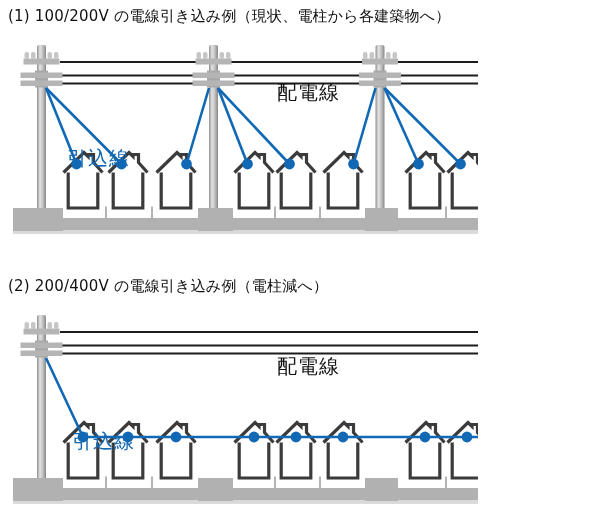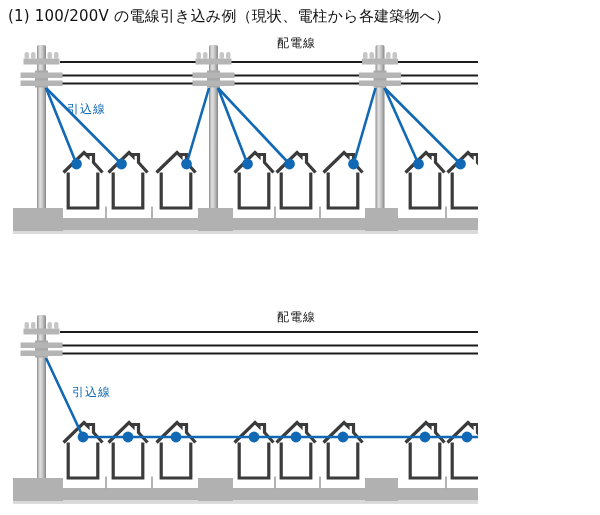--- a/index.html
+++ b/index.html
@@ -1,22 +1,22 @@
 <!DOCTYPE html>
 <html><head>
 <meta charset="utf-8">
 <style>
   html,body{margin:0;padding:0;background:#ffffff;}
   #page{position:relative;width:478px;height:515px;background:#ffffff;overflow:hidden;
         font-family:"DejaVu Sans","Liberation Sans",sans-serif;}
   #diagram-svg{position:absolute;left:0;top:0;}
   .ttl{position:absolute;font-size:15px;line-height:1.2;color:#111111;white-space:nowrap;
        letter-spacing:0.2px;}
-  .lbl{position:absolute;font-size:12px;line-height:1.15;color:#111111;white-space:nowrap;
-       letter-spacing:1px;}
+  .lbl{position:absolute;font-size:20px;line-height:1.15;color:#111111;white-space:nowrap;
+       letter-spacing:1px;margin-top:44px;}
   .lbl.blue{font-weight:normal;}
 </style>
 </head>
 <body>
 
 <div id="page">
   <svg id="diagram-svg" width="600" height="515" viewBox="0 0 600 515" xmlns="http://www.w3.org/2000/svg">
       <defs>
         <linearGradient id="pg" x1="0" y1="0" x2="1" y2="0">
           <stop offset="0" stop-color="#8d8d8d"></stop>
@@ -228,15 +228,16 @@
         <circle cx="425" cy="437" r="5.4" fill="#1168b4"></circle>
         <circle cx="467" cy="437" r="5.4" fill="#1168b4"></circle>
         <circle cx="517" cy="437" r="5.4" fill="#1168b4"></circle>
       </g>
     </svg>
 
   <div class="ttl" style="left: 8px; top: 7px; color: rgb(17, 17, 17);">(1) 100/200V の電線引き込み例（現状、電柱から各建築物へ）</div>
   <div class="lbl" style="left: 277px; top: 37px; color: rgb(17, 17, 17);">配電線</div>
   <div class="lbl blue" style="left: 67px; top: 103px; color: rgb(17, 104, 180);">引込線</div>
 
+  <div class="ttl" style="left: 8px; top: 277px; color: rgb(17, 17, 17);">(2) 200/400V の電線引き込み例（電柱減へ）</div>
   <div class="lbl" style="left: 277px; top: 311px; color: rgb(17, 17, 17);">配電線</div>
   <div class="lbl blue" style="left: 72px; top: 386px; color: rgb(17, 104, 180);">引込線</div>
 </div>
 
 </body></html>

